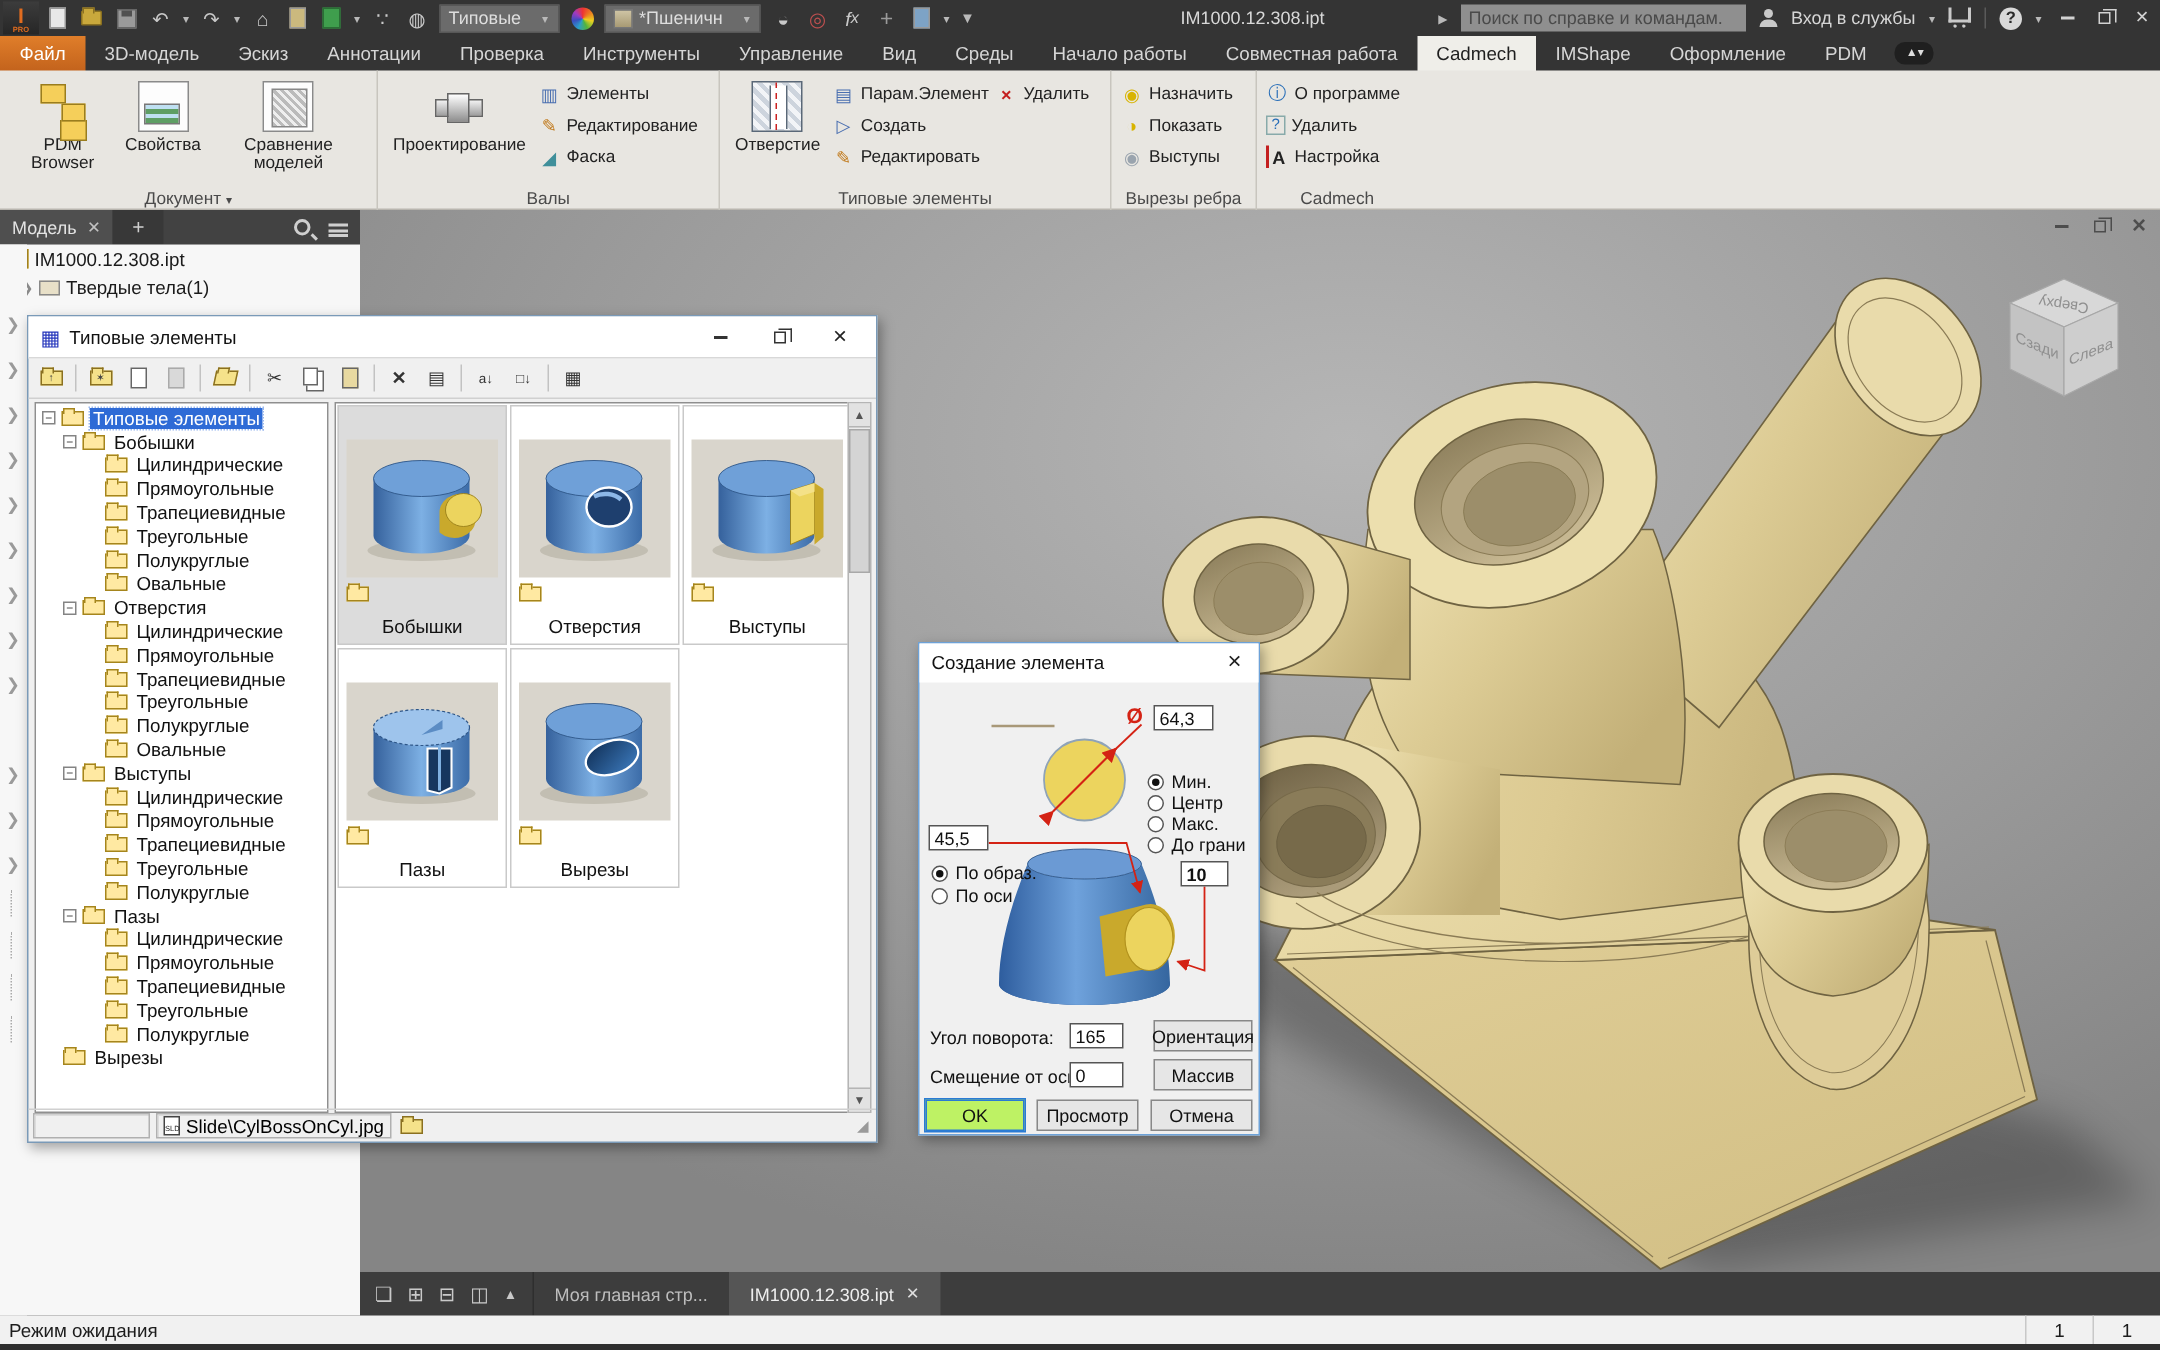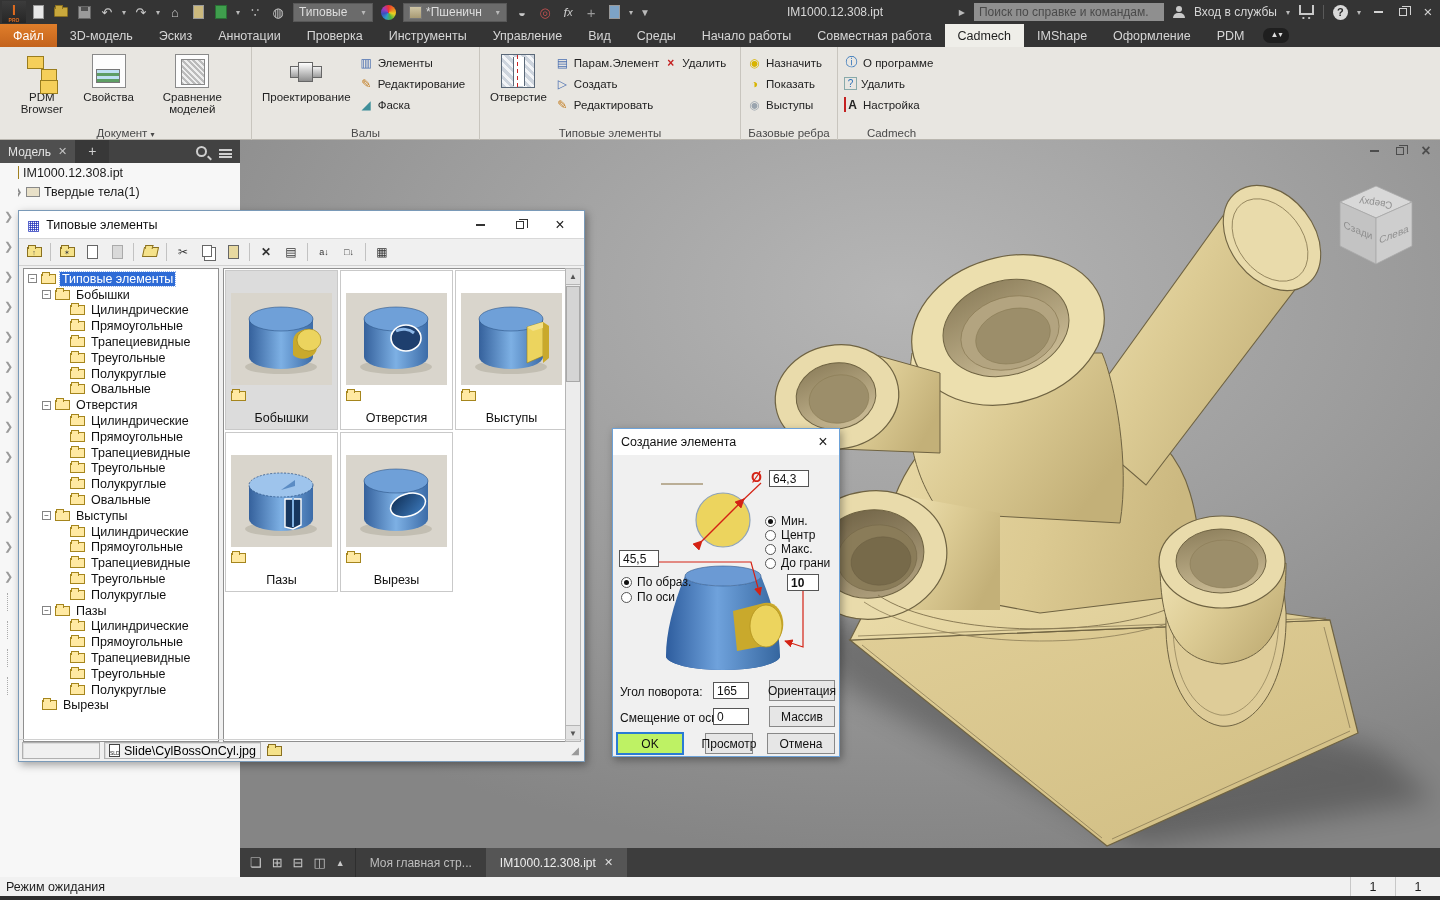--- a/index.html
+++ b/index.html
@@ -316,21 +316,21 @@
         </div>
       <div class="smallbtn">
           <span class="sico" style="color:#d8b400">◑</span>
           <span>Показать</span>
         </div>
       <div class="smallbtn">
           <span class="sico" style="color:#9aa4ae">◉</span>
           <span>Выступы</span>
         </div>
     </div>
-    <div class="rgroup-label">Базовые ребра</div>
+    <div class="rgroup-label">Вырезы ребра</div>
   </div>
   <div class="rgroup" style="width:107px;border-right:none">
     <div class="smallcol">
       <div class="smallbtn">
           <span class="sico" style="color:#2a6fb8">ⓘ</span>
           <span>О программе</span>
         </div>
       <div class="smallbtn">
           <span class="sico" style="color:#2a6fb8;border:1px solid #8aa;width:13px;height:13px;font-size:10px">?</span>
           <span>Удалить</span>
@@ -821,21 +821,21 @@
       </div>
     </div>
   <input class="field" style="left: 174px; top: 145px; width: 32px; font-weight: bold;" value="10">
   <span class="crelabel" style="left:7px; top:256px">Угол поворота:</span>
   <input class="field" style="left: 100px; top: 253px; width: 36px;" value="165">
   <button class="crebtn" style="left:156px; top:251px; width:66px">Ориентация</button>
   <span class="crelabel" style="left:7px; top:282px">Смещение от оси:</span>
   <input class="field" style="left: 100px; top: 279px; width: 36px;" value="0">
   <button class="crebtn" style="left:156px; top:277px; width:66px">Массив</button>
   <button class="crebtn okfocus" style="left:4px; top:304px; width:66px">OK</button>
-  <button class="crebtn" style="left:92px; top:304px; width:48px">Просмотр</button>
+  <button class="crebtn" style="left:78px; top:304px; width:68px">Просмотр</button>
   <button class="crebtn" style="left:154px; top:304px; width:68px">Отмена</button>
 </div>
 
 <div id="bottom-bar">
   <div class="bicons">
     <span>❏</span>
     <span>⊞</span>
     <span>⊟</span>
     <span>◫</span>
     <span style="font-size:9px">▲</span>

